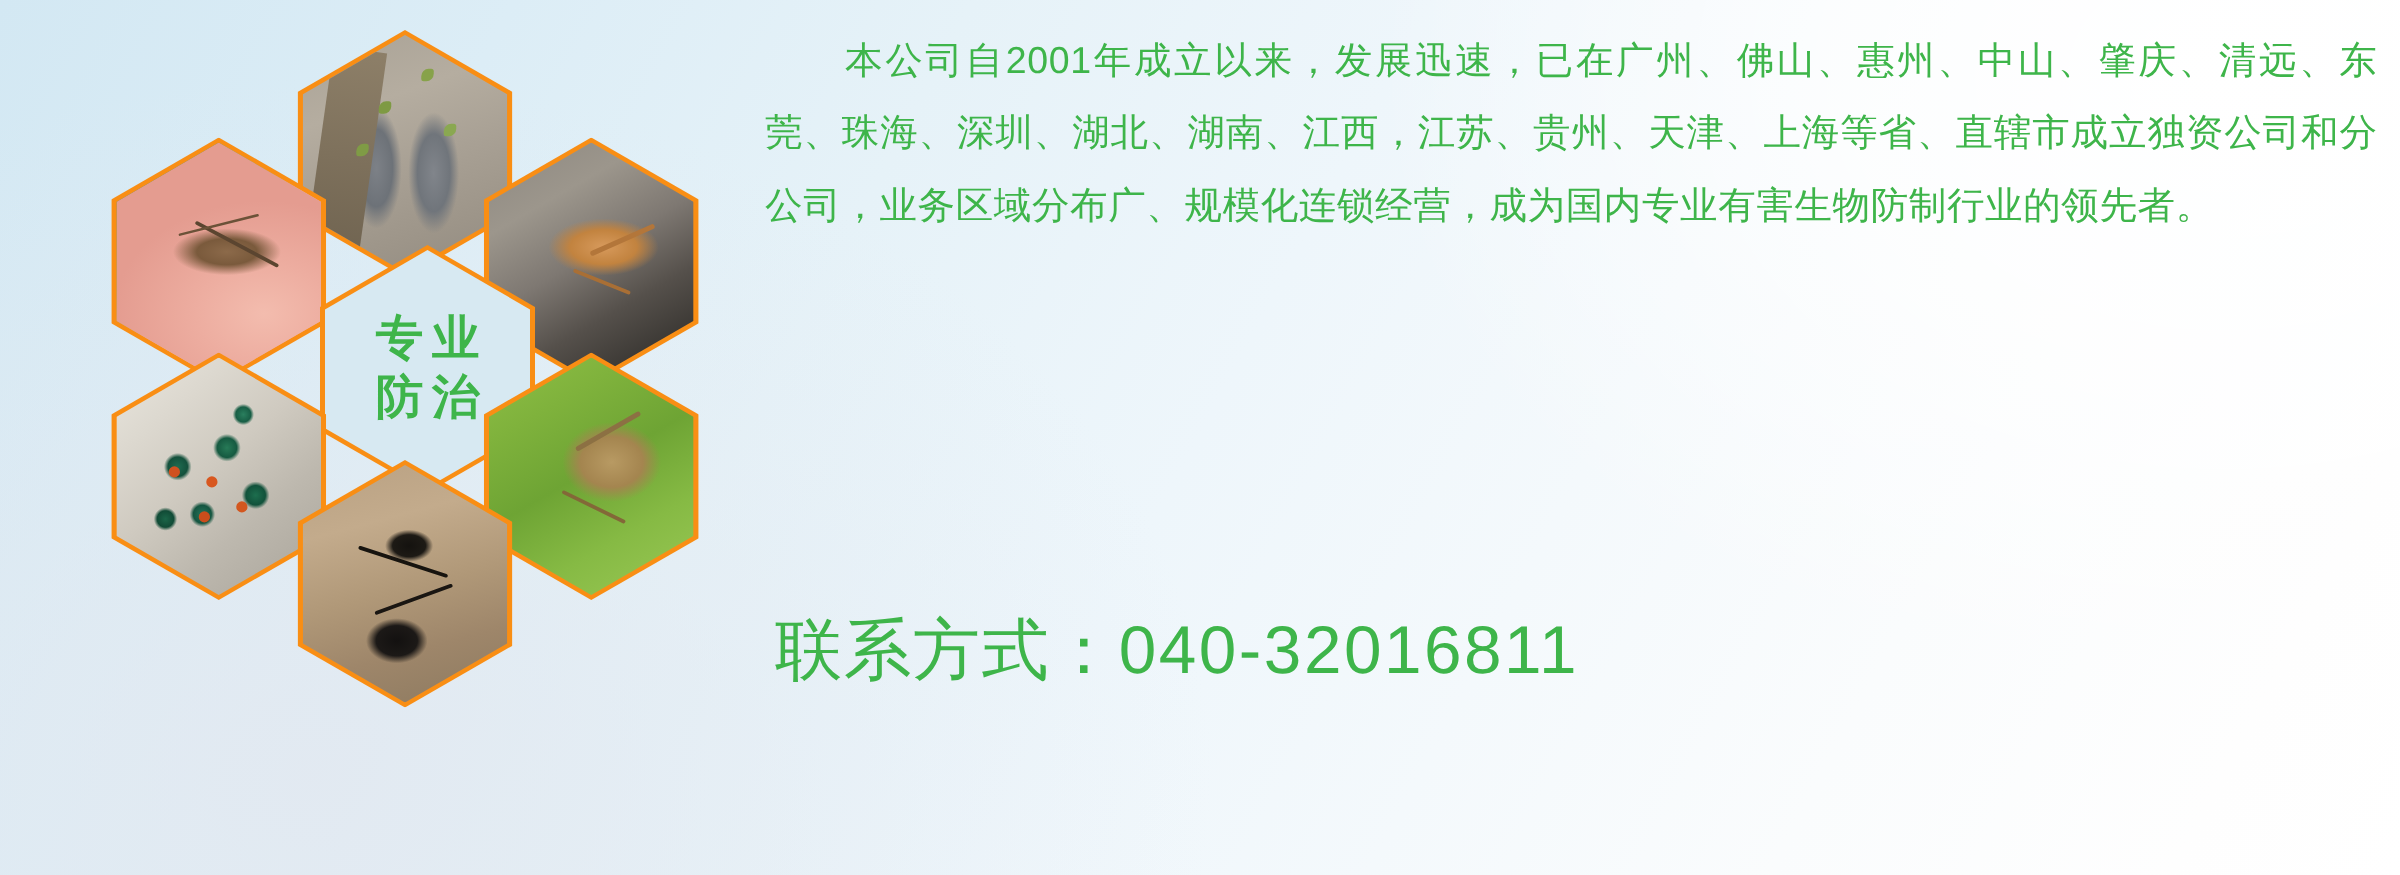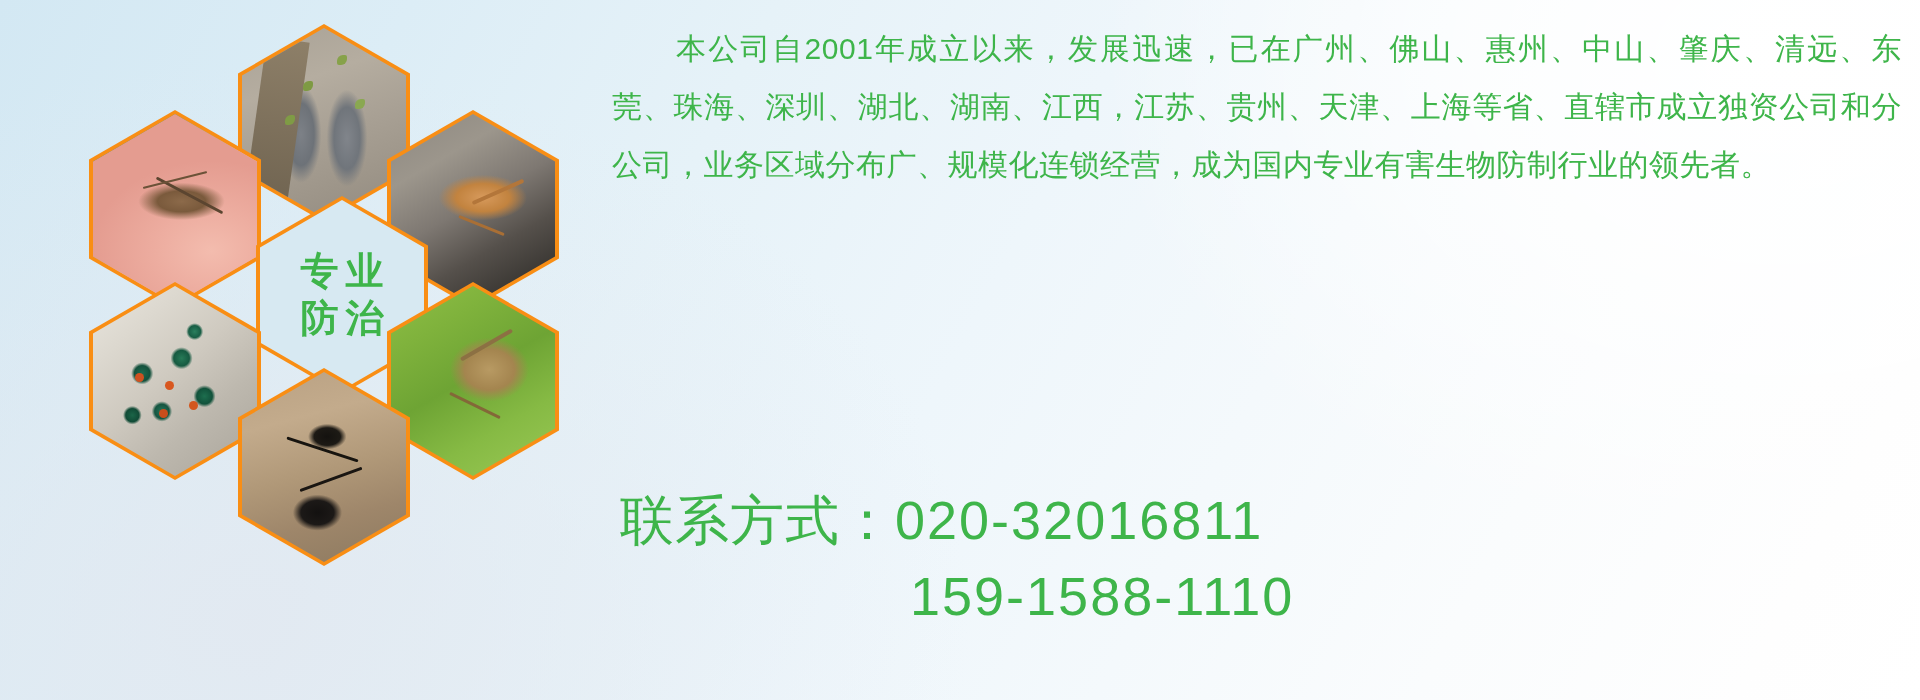--- a/index.html
+++ b/index.html
@@ -247,17 +247,16 @@
       </div>
     </div>
 
   </div>
 
   <div id="copy">
     <p id="intro-paragraph">本公司自2001年成立以来，发展迅速，已在广州、佛山、惠州、中山、肇庆、清远、东莞、珠海、深圳、湖北、湖南、江西，江苏、贵州、天津、上海等省、直辖市成立独资公司和分公司，业务区域分布广、规模化连锁经营，成为国内专业有害生物防制行业的领先者。</p>
   </div>
 
   <div id="contact-block">
-    <div class="contact-line"><span>联系方式：</span><span class="tel-number">020-32016811</span></div>
-    <div class="contact-line second"><span class="tel-number">159-1588-1110</span></div>
+    <div class="contact-line"><span>联系方式：</span><span class="tel-number">040-32016811</span></div>
   </div>
 
 </div>
 
 </body></html>

